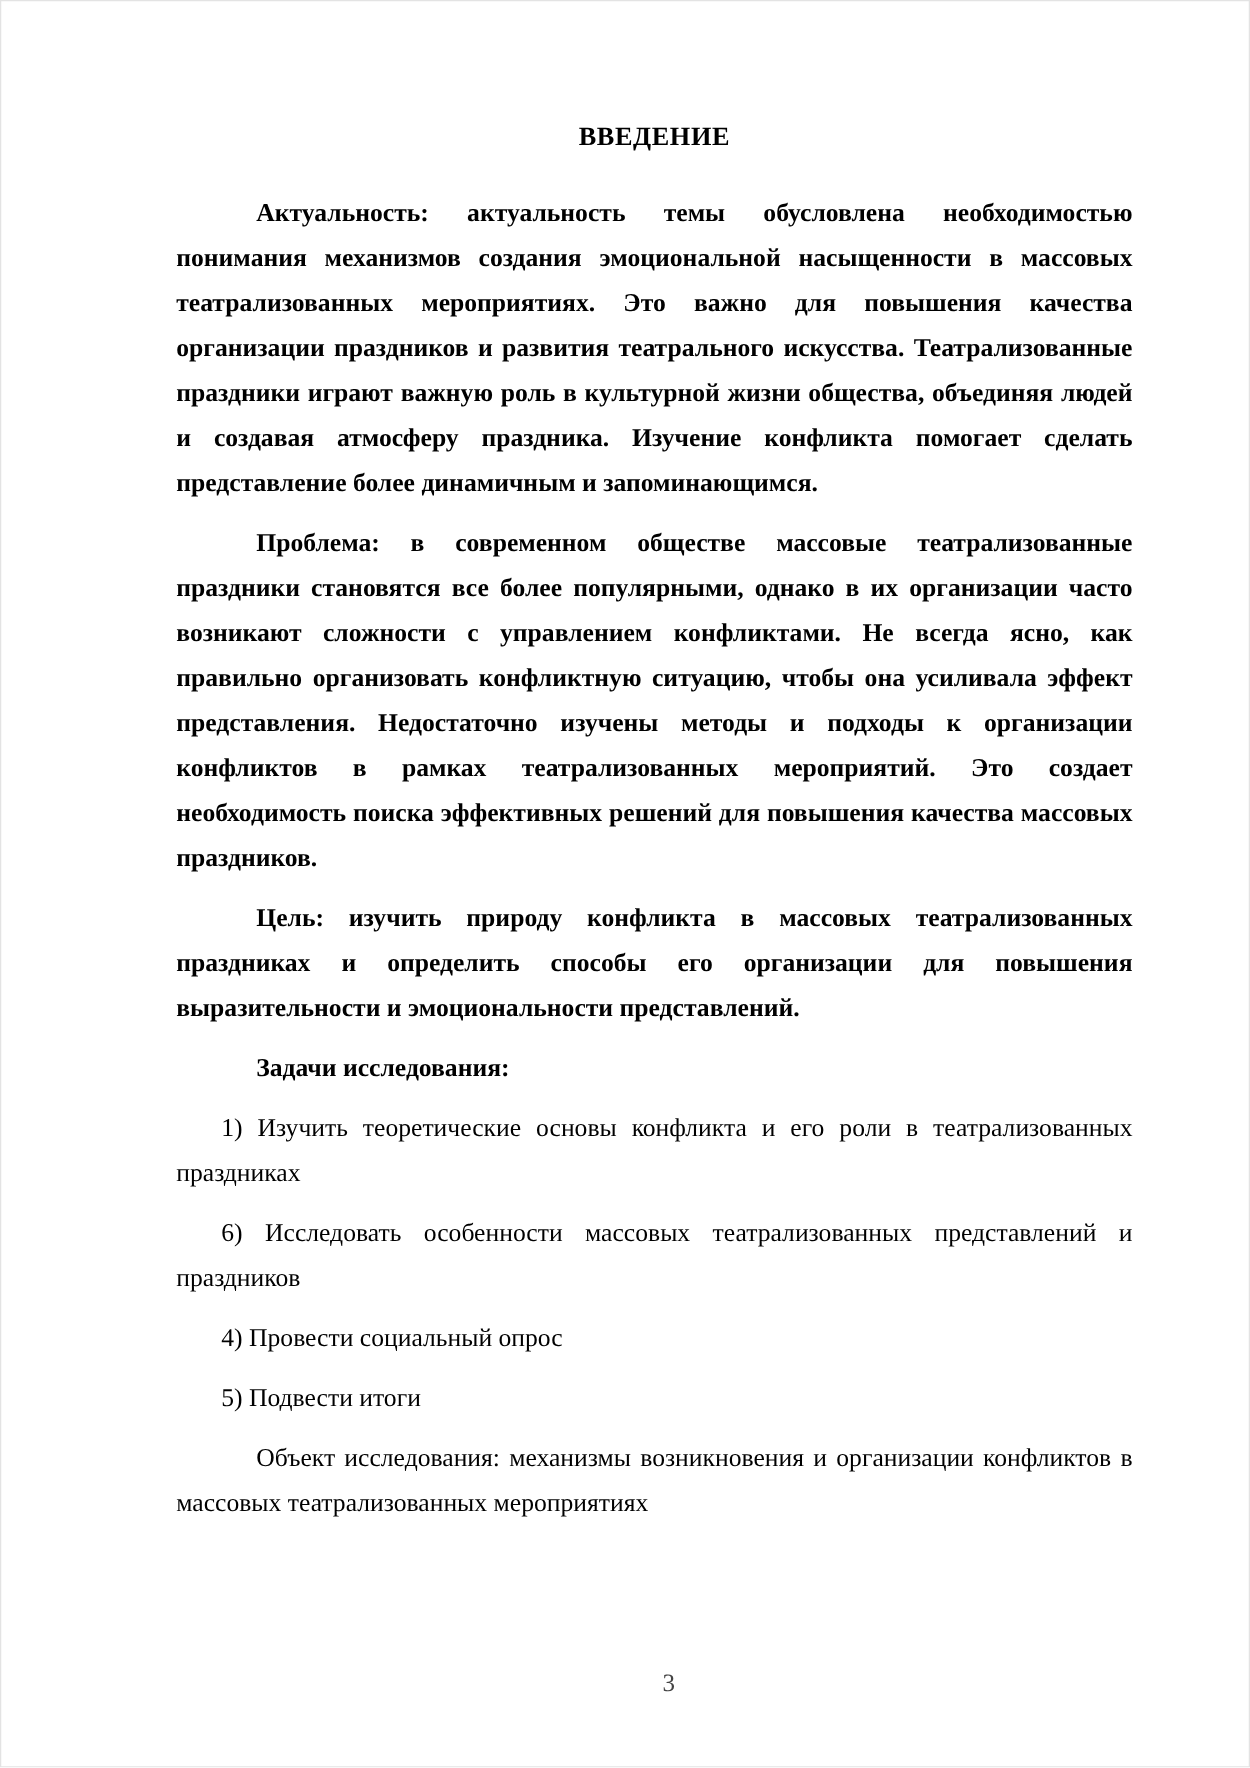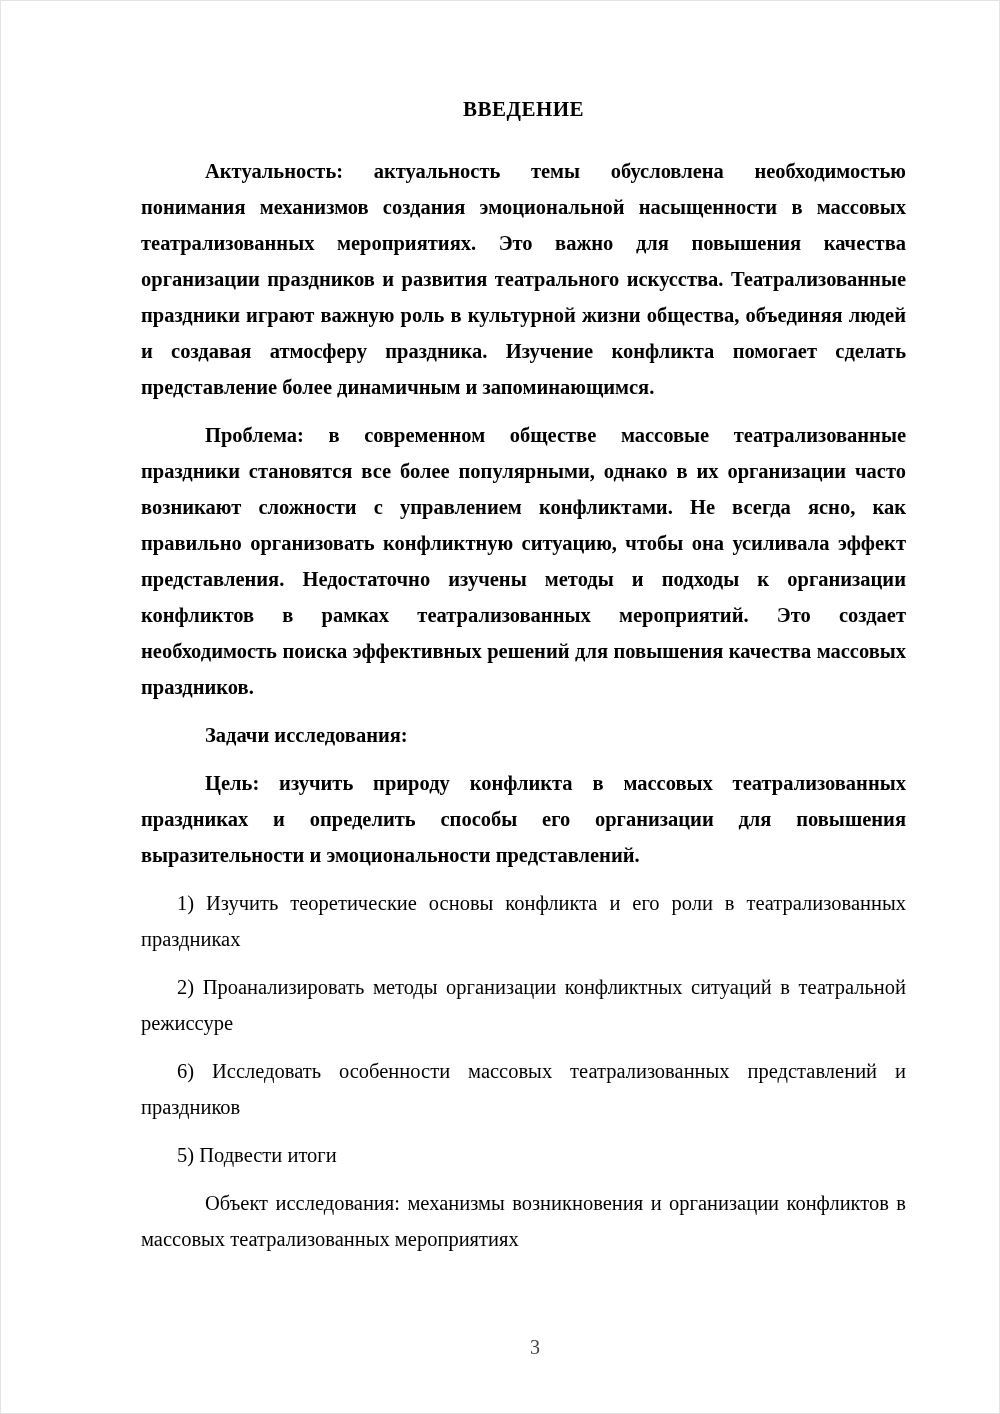--- a/index.html
+++ b/index.html
@@ -58,30 +58,30 @@
 <body>
 
 <div class="page">
 
   <h1 class="doc-title">ВВЕДЕНИЕ</h1>
 
   <p class="para">Актуальность: актуальность темы обусловлена необходимостью понимания механизмов создания эмоциональной насыщенности в массовых театрализованных мероприятиях. Это важно для повышения качества организации праздников и развития театрального искусства. Театрализованные праздники играют важную роль в культурной жизни общества, объединяя людей и создавая атмосферу праздника. Изучение конфликта помогает сделать представление более динамичным и запоминающимся.</p>
 
   <p class="para">Проблема: в современном обществе массовые театрализованные праздники становятся все более популярными, однако в их организации часто возникают сложности с управлением конфликтами. Не всегда ясно, как правильно организовать конфликтную ситуацию, чтобы она усиливала эффект представления. Недостаточно изучены методы и подходы к организации конфликтов в рамках театрализованных мероприятий. Это создает необходимость поиска эффективных решений для повышения качества массовых праздников.</p>
 
+  <p class="para">Цель: изучить природу конфликта в массовых театрализованных праздниках и определить способы его организации для повышения выразительности и эмоциональности представлений.</p>
+
   <p class="para">Задачи исследования:</p>
-
-  <p class="para">Цель: изучить природу конфликта в массовых театрализованных праздниках и определить способы его организации для повышения выразительности и эмоциональности представлений.</p>
 
   <p class="task">1) Изучить теоретические основы конфликта и его роли в театрализованных праздниках</p>
 
-  <p class="task">2) Проанализировать методы организации конфликтных ситуаций в театральной режиссуре</p>
 
   <p class="task">6) Исследовать особенности массовых театрализованных представлений и праздников</p>
 
+  <p class="task">4) Провести социальный опрос</p>
 
   <p class="task">5) Подвести итоги</p>
 
   <p class="closing">Объект исследования: механизмы возникновения и организации конфликтов в массовых театрализованных мероприятиях</p>
 
   <div class="page-number">3</div>
 
 </div>
 
 </body></html>

